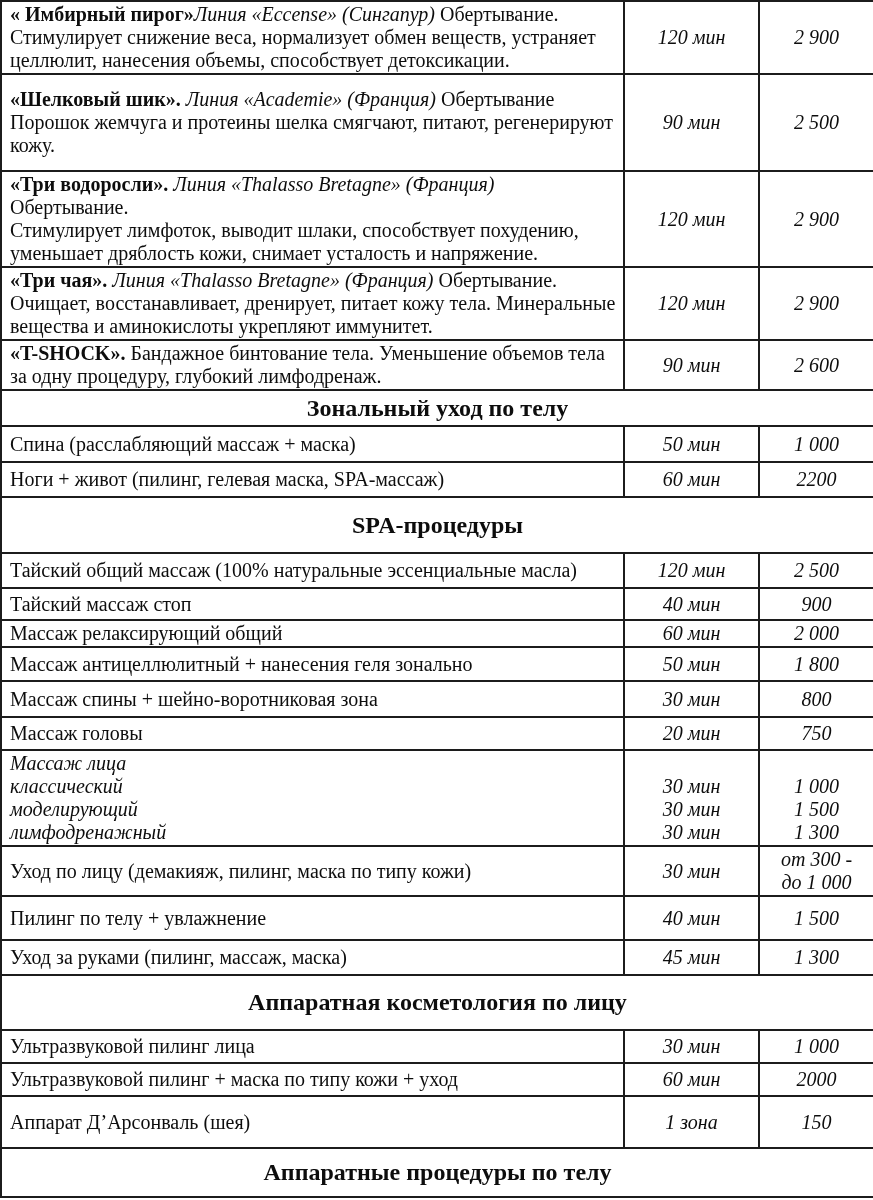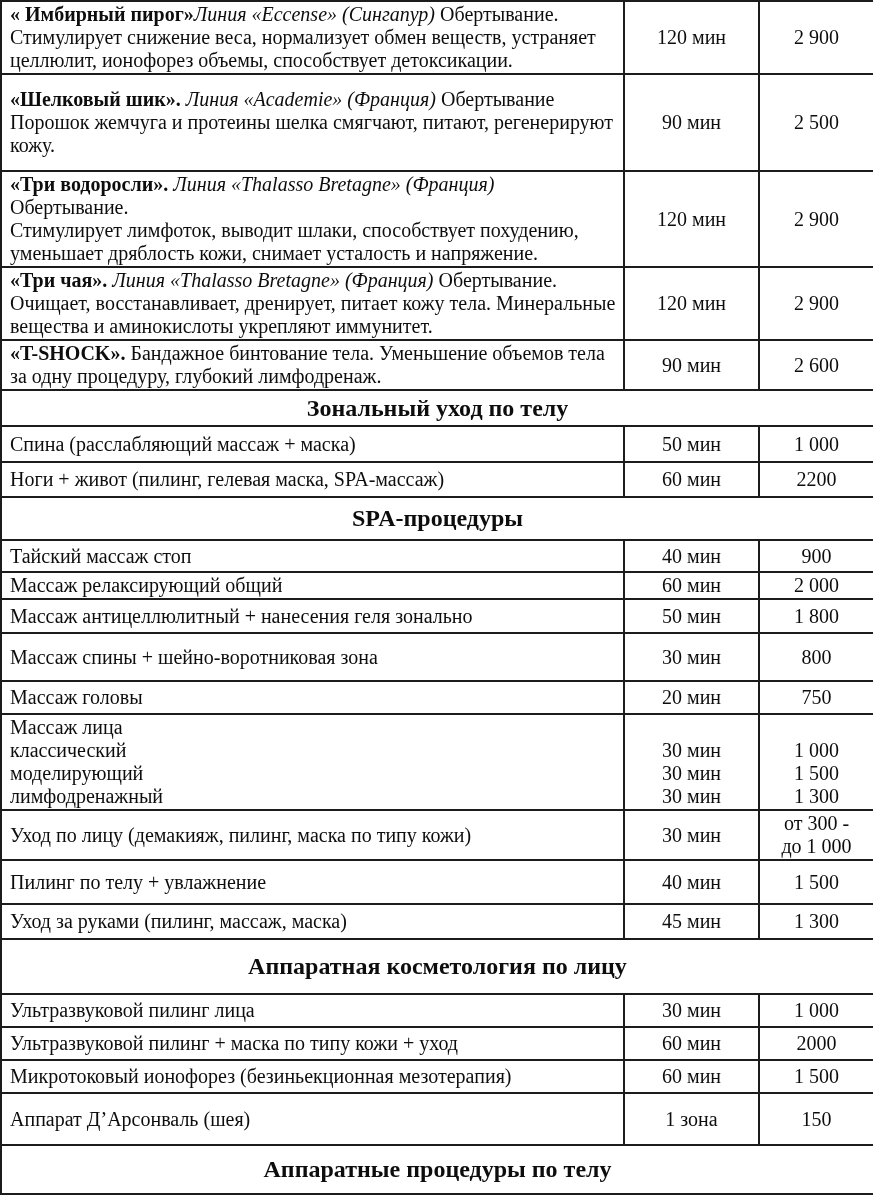--- a/index.html
+++ b/index.html
@@ -39,38 +39,38 @@
     padding-left: 2px;
     padding-right: 2px;
   }
   td.section-cell {
     text-align: center;
     font-weight: bold;
     font-size: 24px;
   }
   .run-bold { font-weight: bold; }
   .run-italic { font-style: italic; }
-  .cell-line { min-height: 23px; }
+  .cell-line { min-height: 23px; font-style: italic; }
   .para, .desc { text-align: left; }
 </style>
 </head>
 <body>
 
 <div class="page">
   <table class="price-table">
     <colgroup>
       <col class="c1">
       <col class="c2">
       <col class="c3">
     </colgroup>
     <tbody id="rows">
         <tr style="height: 68px;">
           <td class="name-cell">
             <div class="para"><span class="run-bold">« Имбирный пирог»</span><span class="run-italic">Линия «Eccense» (Сингапур)</span><span class="run-regular"> Обертывание.</span></div>
-            <div class="desc">Стимулирует снижение веса, нормализует обмен веществ, устраняет целлюлит, ионофорез объемы, способствует детоксикации.</div>
+            <div class="desc">Стимулирует снижение веса, нормализует обмен веществ, устраняет целлюлит, нанесения объемы, способствует детоксикации.</div>
           </td>
           <td class="dur-cell">
             <div class="cell-line">120 мин</div>
           </td>
           <td class="price-cell">
             <div class="cell-line">2 900</div>
           </td>
         </tr>
         <tr style="height: 97px;">
           <td class="name-cell">
@@ -133,22 +133,31 @@
         </tr>
         <tr style="height: 35px;">
           <td class="name-cell"><span>Ноги + живот (пилинг, гелевая маска, SPA-массаж)</span></td>
           <td class="dur-cell">
             <div class="cell-line">60 мин</div>
           </td>
           <td class="price-cell">
             <div class="cell-line">2200</div>
           </td>
         </tr>
-        <tr style="height: 43px;">
+        <tr style="height: 56px;">
           <td colspan="3" class="section-cell">SPA-процедуры</td>
+        </tr>
+        <tr style="height: 35px;">
+          <td class="name-cell"><span>Тайский общий массаж (100% натуральные эссенциальные масла)</span></td>
+          <td class="dur-cell">
+            <div class="cell-line">120 мин</div>
+          </td>
+          <td class="price-cell">
+            <div class="cell-line">2 500</div>
+          </td>
         </tr>
         <tr style="height: 32px;">
           <td class="name-cell"><span>Тайский массаж стоп</span></td>
           <td class="dur-cell">
             <div class="cell-line">40 мин</div>
           </td>
           <td class="price-cell">
             <div class="cell-line">900</div>
           </td>
         </tr>
@@ -163,21 +172,21 @@
         </tr>
         <tr style="height: 34px;">
           <td class="name-cell"><span>Массаж антицеллюлитный + нанесения геля зонально</span></td>
           <td class="dur-cell">
             <div class="cell-line">50 мин</div>
           </td>
           <td class="price-cell">
             <div class="cell-line">1 800</div>
           </td>
         </tr>
-        <tr style="height: 48px;">
+        <tr style="height: 36px;">
           <td class="name-cell"><span>Массаж спины + шейно-воротниковая зона</span></td>
           <td class="dur-cell">
             <div class="cell-line">30 мин</div>
           </td>
           <td class="price-cell">
             <div class="cell-line">800</div>
           </td>
         </tr>
         <tr style="height: 33px;">
           <td class="name-cell"><span>Массаж головы</span></td>
@@ -248,29 +257,20 @@
             <div class="cell-line">1 000</div>
           </td>
         </tr>
         <tr style="height: 33px;">
           <td class="name-cell"><span>Ультразвуковой пилинг + маска по типу кожи + уход</span></td>
           <td class="dur-cell">
             <div class="cell-line">60 мин</div>
           </td>
           <td class="price-cell">
             <div class="cell-line">2000</div>
-          </td>
-        </tr>
-        <tr style="height: 33px;">
-          <td class="name-cell"><span>Микротоковый ионофорез (безиньекционная мезотерапия)</span></td>
-          <td class="dur-cell">
-            <div class="cell-line">60 мин</div>
-          </td>
-          <td class="price-cell">
-            <div class="cell-line">1 500</div>
           </td>
         </tr>
         <tr style="height: 52px;">
           <td class="name-cell"><span>Аппарат Д’Арсонваль (шея)</span></td>
           <td class="dur-cell">
             <div class="cell-line">1 зона</div>
           </td>
           <td class="price-cell">
             <div class="cell-line">150</div>
           </td>

